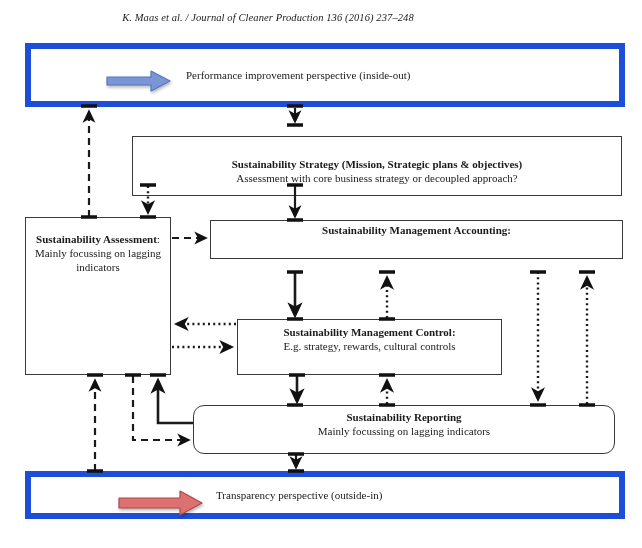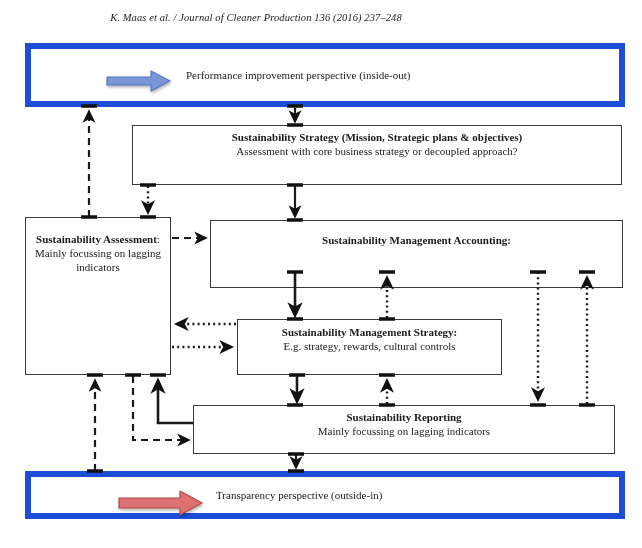--- a/index.html
+++ b/index.html
@@ -1,34 +1,34 @@
 <!DOCTYPE html>
 <html><head>
 <meta charset="utf-8">
 <style>
   html,body{margin:0;padding:0;background:#ffffff;}
   #figure{position:relative;width:642px;height:548px;background:#ffffff;overflow:hidden;
           font-family:"Liberation Serif", serif;color:#1a1a1a;}
-  .citation{position:absolute;left:0;top:12px;width:512px;text-align:center;
+  .citation{position:absolute;left:12px;top:12px;width:512px;text-align:center;
             font-style:italic;font-size:10.5px;letter-spacing:.1px;}
   .box{position:absolute;box-sizing:border-box;background:#ffffff;}
   .outer{border:6px solid #1d4ed8;}
   .inner{border:1.5px solid #3a3a3a;}
   .btitle{font-weight:bold;}
   .btext{font-size:11px;line-height:1.28;text-align:center;}
   .plabel{position:absolute;top:50%;transform:translateY(-50%);font-size:11px;white-space:nowrap;}
   .arrow-svg{position:absolute;filter:drop-shadow(1px 2px 1.5px rgba(0,0,0,0.28));}
   svg#links{position:absolute;left:0;top:0;pointer-events:none;}
   .ln{stroke:#1a1a1a;fill:none;}
   .solid{stroke-width:2.2;}
   .thick{stroke-width:2.6;}
   .dash{stroke-width:2.2;stroke-dasharray:7 5;}
   .dot{stroke-width:2.4;stroke-dasharray:2 3.2;}
   .cap{stroke:#111;stroke-width:3.6;fill:none;}
-  .pad-top{padding-top:4px;}
+  .pad-top{padding-top:20px;margin-top:11px;}
 </style>
 </head>
 <body>
 
 <div id="figure">
 
   <div class="citation">K. Maas et al. / Journal of Cleaner Production 136 (2016) 237–248</div>
 
   <div class="box outer" style="left:25px;top:43px;width:600px;height:64px;">
     <svg class="arrow-svg" style="left:75px;top:20px;" width="66" height="24" viewBox="0 0 66 24">
@@ -41,30 +41,30 @@
   <div class="box inner btext pad-top" style="left:132px;top:125px;width:490px;height:60px;">
     <div class="btitle">Sustainability Strategy (Mission, Strategic plans &amp; objectives)</div>
     <div>Assessment with core business strategy or decoupled approach?</div>
   </div>
 
   <div class="box inner btext" style="left:25px;top:217px;width:146px;height:158px;padding:14px 4px 10px 4px;">
     <div><span class="btitle">Sustainability Assessment</span><span>:</span></div>
     <div>Mainly focussing on lagging indicators</div>
   </div>
 
-  <div class="box inner btext" style="left:210px;top:220px;width:413px;height:68px;padding:12px 6px 0 6px;">
+  <div class="box inner btext" style="left:210px;top:220px;width:413px;height:39px;padding:2px 6px 0 6px;">
     <div class="btitle">Sustainability Management Accounting:</div>
   </div>
 
   <div class="box inner btext" style="left:237px;top:319px;width:265px;height:56px;padding-top:5px;">
-    <div class="btitle">Sustainability Management Strategy:</div>
+    <div class="btitle">Sustainability Management Control:</div>
     <div>E.g. strategy, rewards, cultural controls</div>
   </div>
 
-  <div class="box inner btext" style="left:193px;top:405px;width:422px;height:49px;padding-top:4px;">
+  <div class="box inner btext" style="left:193px;top:405px;width:422px;height:49px;padding-top:4px;border-radius:11px;">
     <div class="btitle">Sustainability Reporting</div>
     <div>Mainly focussing on lagging indicators</div>
   </div>
 
   <div class="box outer" style="left:25px;top:471px;width:600px;height:48px;">
     <svg class="arrow-svg" style="left:87px;top:12px;" width="86" height="28" viewBox="0 0 86 28">
       <path d="M1,9 L62,9 L62,2 L84,14 L62,26 L62,19 L1,19 Z" stroke-width="1.4" stroke-linejoin="round" fill="#dd7070"></path>
       <path d="M1,9 L62,9 L62,2 L84,14 L62,26 L62,19 L1,19 Z" fill="none" stroke-width="1.2" stroke-linejoin="round" stroke="#b04a4a"></path>
     </svg>
     <span class="plabel" style="left:185px;">Transparency perspective (outside-in)</span>

